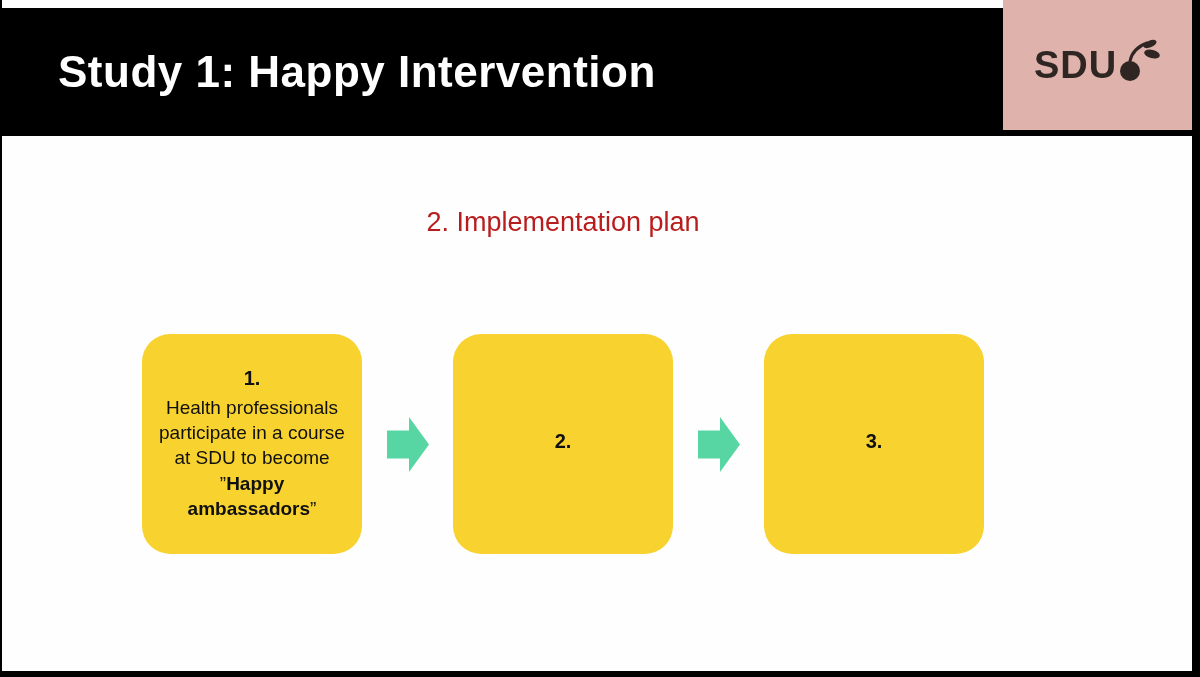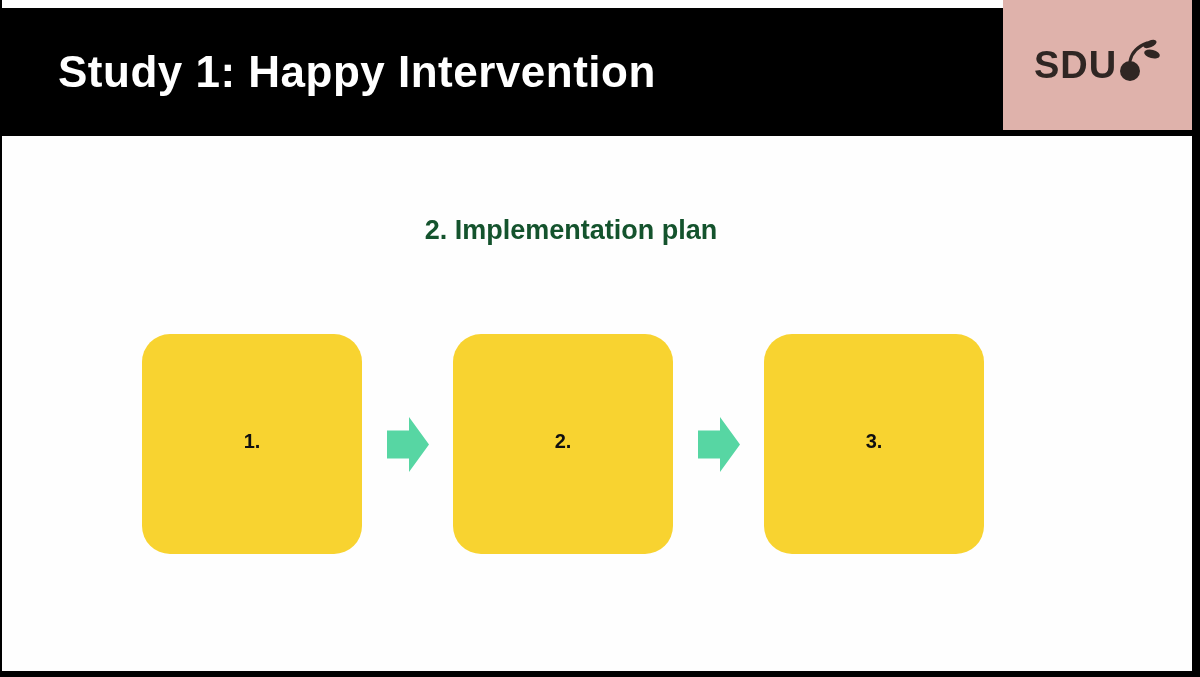--- a/index.html
+++ b/index.html
@@ -30,22 +30,22 @@
     background:var(--logo-bg);
     display:flex; align-items:center; justify-content:center; 
   }
   .logo-text{
     font-size:38px; font-weight:bold; letter-spacing:1px; color:var(--logo-ink);
     line-height:1;
   }
   .logo-icon{ margin-top:-8px; }
   .section-heading{
     position:absolute; top:207px; left:140px; width:842px;
-    margin:8px; text-align:center;
-    font-size:27px; font-weight:bold; color:#14532d;
+    margin:0; text-align:center;
+    font-size:27px; font-weight:normal; color:#b91c1c;
   }
   .flow{
     position:absolute; top:334px; left:140px; width:842px; height:220px;
     display:flex; align-items:center; justify-content:space-between;
   }
   .step-box{
     width:220px; height:220px; box-sizing:border-box;
     background:var(--box-yellow); border-radius:28px;
     display:flex; flex-direction:column; align-items:center; justify-content:center;
     padding:0 12px; text-align:center;
@@ -76,20 +76,21 @@
       <circle class="ink" cx="13" cy="34" r="10"></circle>
     </svg>
   </div>
 
   <h2 class="section-heading">2. Implementation plan</h2>
 
   <div class="flow">
 
     <div class="step-box">
       <div class="step-number">1.</div>
+      <p class="step-text"><span>Health professionals participate in a course at SDU to become ”</span><b>Happy ambassadors</b><span>”</span></p>
     </div>
 
     <svg class="arrow" width="42" height="55" viewBox="0 0 42 55" aria-hidden="true">
       <polygon points="0,13.5 22,13.5 22,0 42,27.5 22,55 22,41.5 0,41.5"></polygon>
     </svg>
 
     <div class="step-box">
       <div class="step-number">2.</div>
     </div>
 

